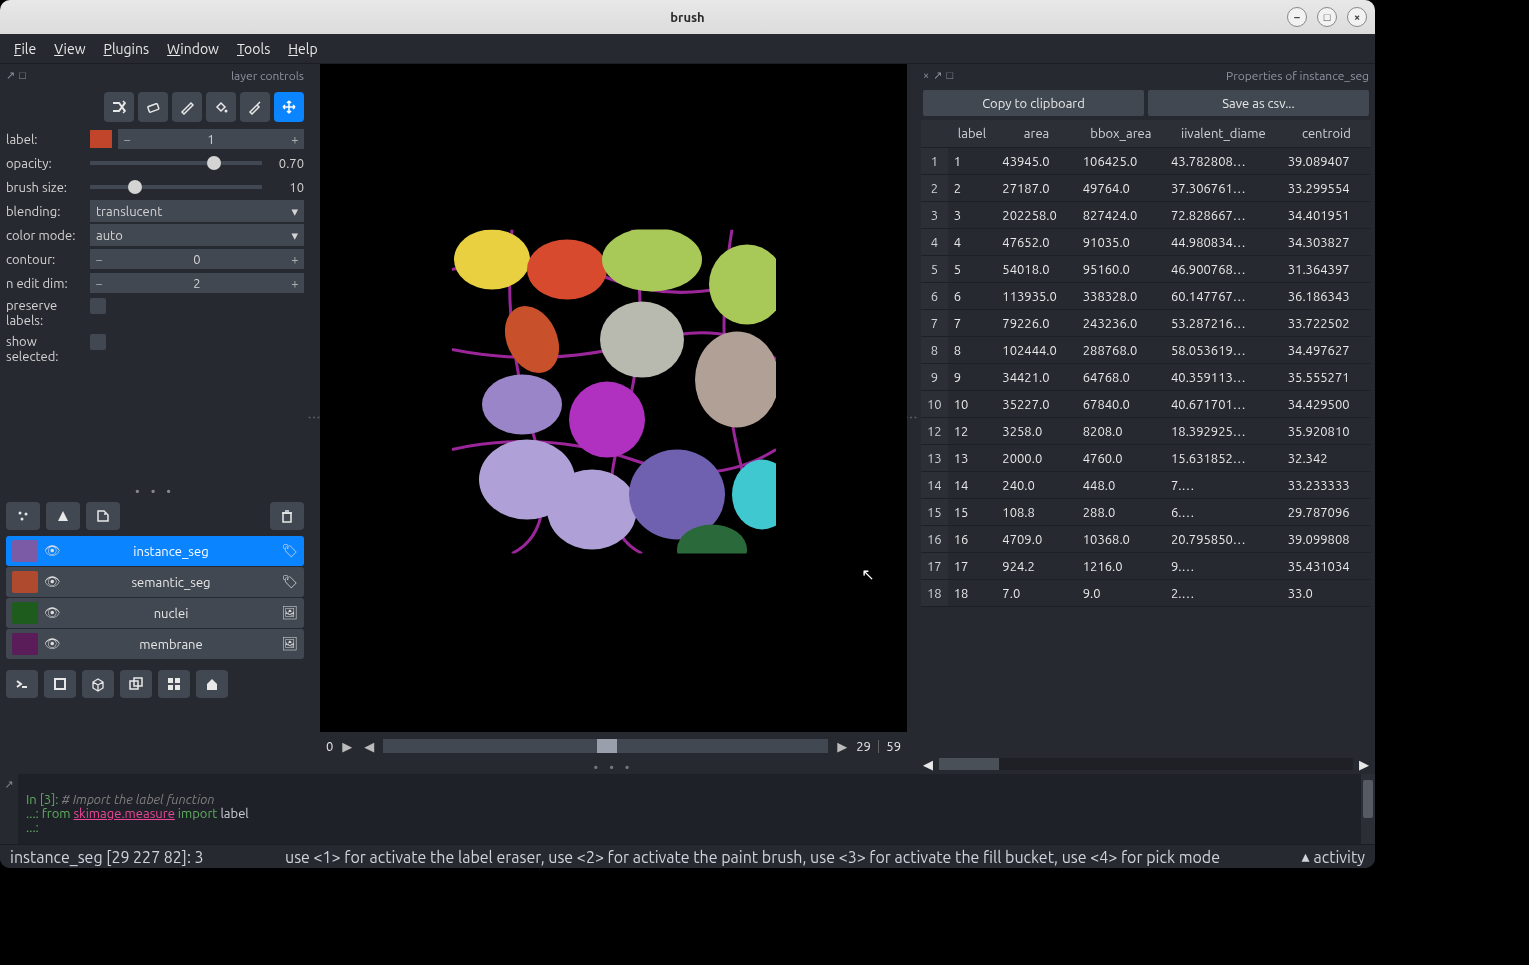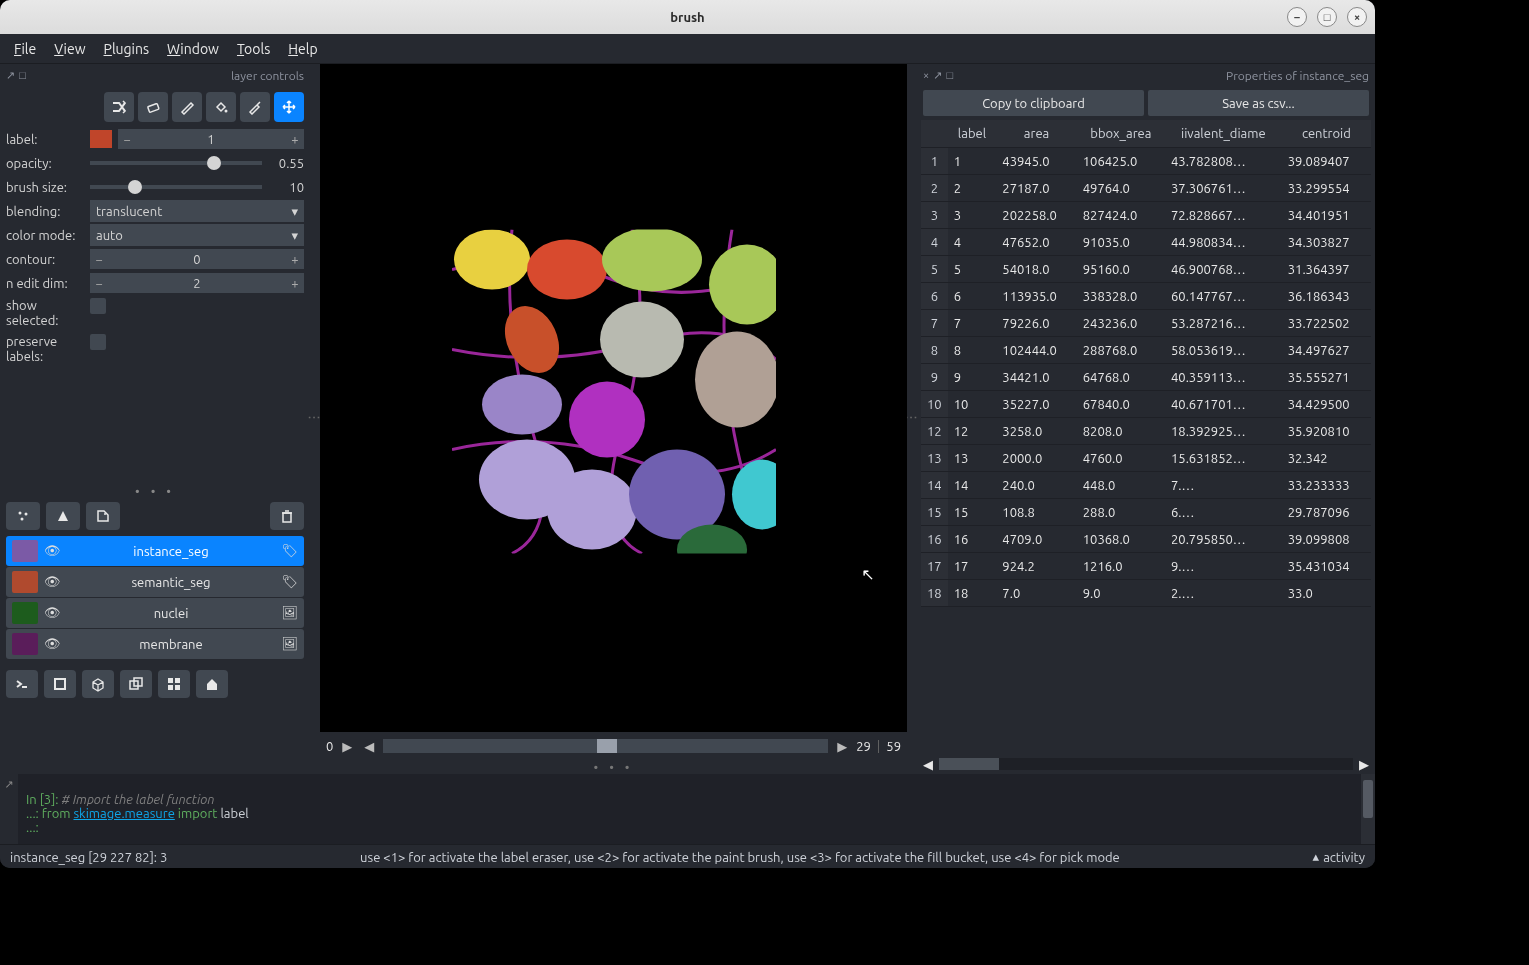--- a/index.html
+++ b/index.html
@@ -83,25 +83,25 @@
 .sidegrip { width:10px; background:#262930; display:flex; align-items:center; justify-content:center; color:#666; }
 .sidegrip span{writing-mode:vertical-rl; letter-spacing:4px;}
 
 
 .console { height:70px; background:#1f2128; display:flex; }
 .console-gutter{width:18px;background:#262930;color:#888;display:flex;align-items:flex-start;justify-content:center;padding-top:4px;font-size:11px;}
 .console-body{flex:1; padding:4px 8px; font-family:"DejaVu Sans Mono",monospace; font-size:13px; color:#cdd1d7; overflow:hidden;}
 .cons-in{color:#5fae5f;}
 .cons-comment{color:#7f7f7f; font-style:italic;margin-top:48px;}
 .cons-kw{color:#5fae5f;}
-.cons-link{color:#0ea5e9; text-decoration:underline;}
+.cons-link{color:#ec4899; text-decoration:underline;}
 .console-scroll{width:14px;background:#2b2e35;position:relative;}
 .console-scroll .thumb{position:absolute;top:6px;left:2px;width:10px;height:38px;background:#555a63;border-radius:2px;}
 
-.statusbar { height:24px; background:#262930; display:flex; align-items:center; padding:0 10px; font-size:13px; color:#cfd3da; border-top:1px solid #1b1d22;}
+.statusbar { height:24px; background:#262930; display:flex; align-items:center; padding:0 10px; font-size:16px; color:#cfd3da; border-top:1px solid #1b1d22;}
 .statusbar .status-left{flex:0 0 auto;}
 .statusbar .status-mid{flex:1; text-align:center;}
 .statusbar .status-right{flex:0 0 auto; display:flex; align-items:center; gap:4px;}
 
 svg{display:block;}
 </style>
 </head>
 <body>
 
 <div class="window">
@@ -181,21 +181,21 @@
               <span class="inc">+</span>
             </div>
         </div>
         <div class="ctrl-row">
           <span class="ctrl-label">opacity:</span>
           <div class="slider">
               <div class="slider-track">
                 <div class="slider-thumb" style="left:68%"></div>
               </div>
             </div>
-          <span class="slider-val">0.55</span>
+          <span class="slider-val">0.70</span>
         </div>
         <div class="ctrl-row">
           <span class="ctrl-label">brush size:</span>
           <div class="slider">
               <div class="slider-track">
                 <div class="slider-thumb" style="left:22%"></div>
               </div>
             </div>
           <span class="slider-val">10</span>
         </div>
@@ -223,25 +223,25 @@
         </div>
         <div class="ctrl-row">
           <span class="ctrl-label">n edit dim:</span>
           <div class="spin">
               <span class="dec">−</span>
               <span class="val">2</span>
               <span class="inc">+</span>
             </div>
         </div>
         <div class="ctrl-row twoline">
+          <span class="ctrl-label">preserve<br>labels:</span>
+          <div class="checkbox"></div>
+        </div>
+        <div class="ctrl-row twoline">
           <span class="ctrl-label">show<br>selected:</span>
-          <div class="checkbox"></div>
-        </div>
-        <div class="ctrl-row twoline">
-          <span class="ctrl-label">preserve<br>labels:</span>
           <div class="checkbox"></div>
         </div>
         <div style="height:110px"></div>
       </div>
 
       <div class="drag-dots">• • •</div>
 
 
       <div class="layerlist">
         <div class="layerlist-tools">

